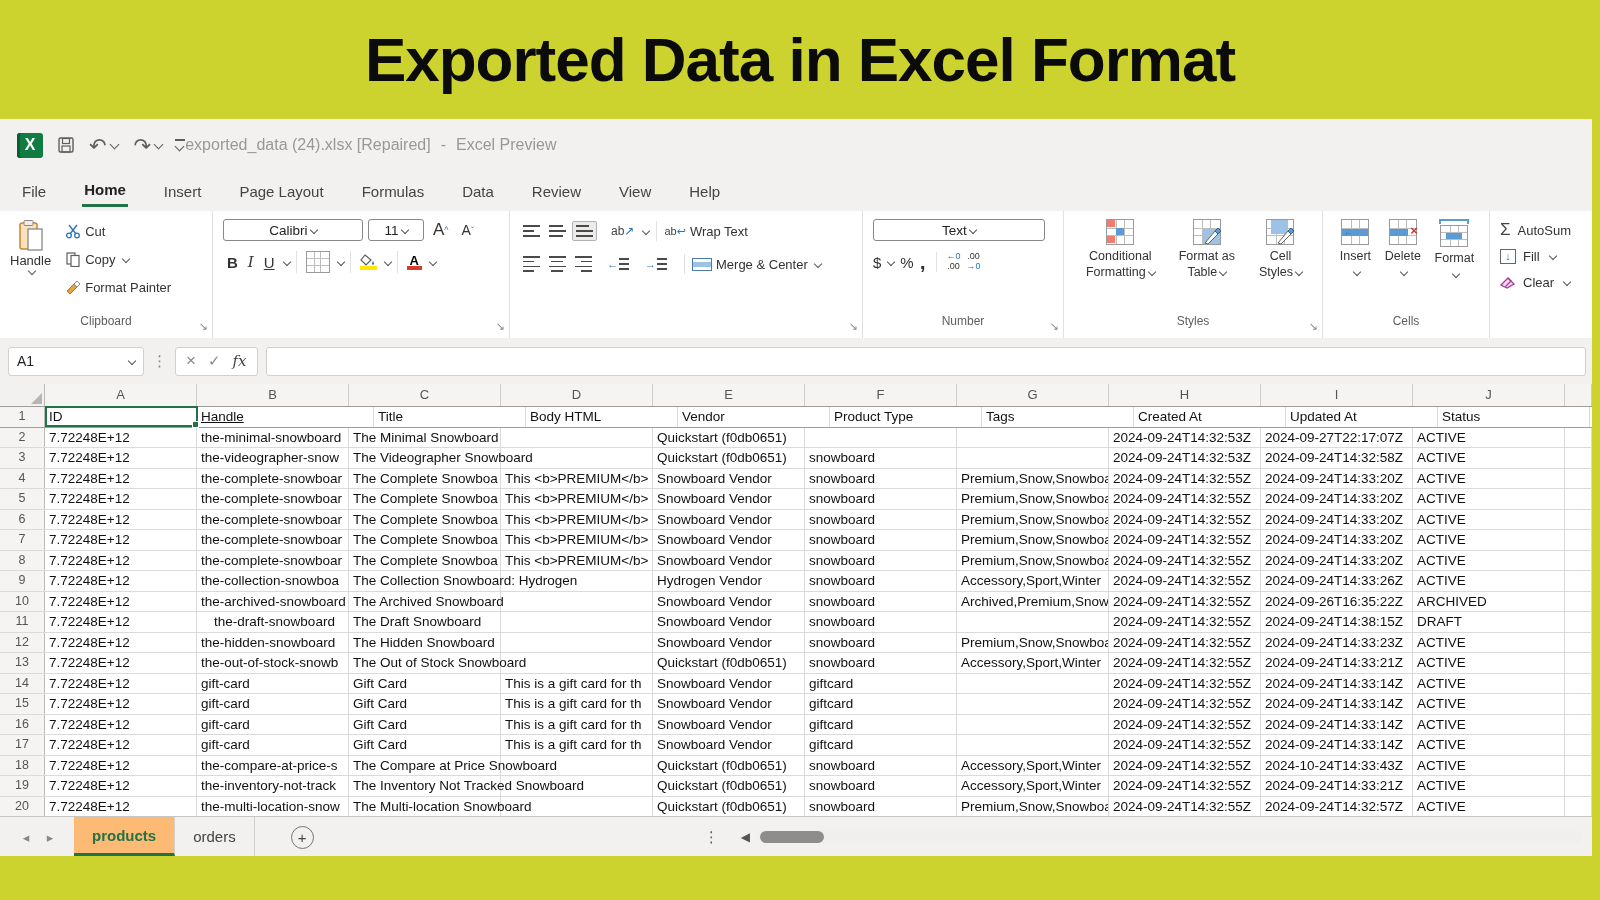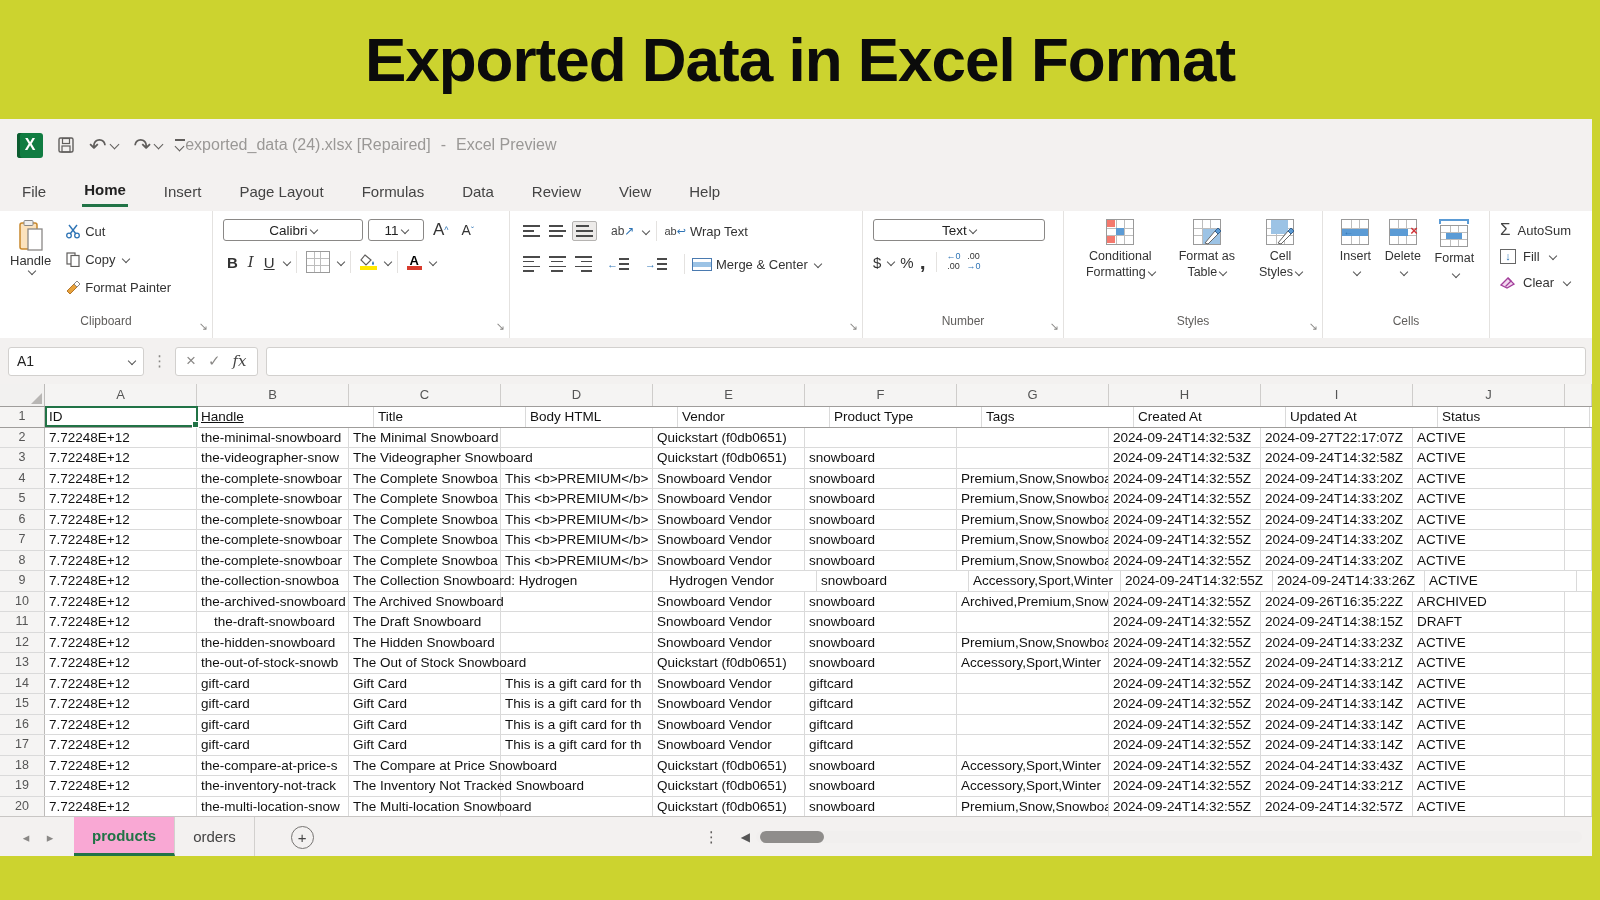--- a/index.html
+++ b/index.html
@@ -103,21 +103,21 @@
   .activecell{left:45px;top:22px;width:153px;height:21px;border:2px solid #217346;box-sizing:border-box;z-index:5;}
   .activecell::after{content:"";position:absolute;right:-3px;bottom:-3px;width:5px;height:5px;
         background:#217346;border:1px solid #fff;}
 
   
   .sheetbar{left:0;top:816px;width:1592px;height:40px;background:#f3f1f0;border-top:1px solid #c8c6c4;
             display:flex;align-items:center;}
   .snav{color:#8a8886;font-size:13px;margin-left:14px;width:24px;text-align:center;}
   .stab{height:39px;display:flex;align-items:center;padding:0 18px;font-size:15px;color:#444;
         border-right:1px solid #d2d0ce;}
-  .stab.active{background:#f9a8d4;color:#217346;font-weight:bold;border-bottom:3px solid #217346;box-sizing:border-box;}
+  .stab.active{background:#fdba74;color:#217346;font-weight:bold;border-bottom:3px solid #217346;box-sizing:border-box;}
   .addsheet{width:21px;height:21px;border:1px solid #767472;border-radius:50%;color:#444;margin-left:36px;
             display:flex;align-items:center;justify-content:center;font-size:15px;}
   .sdots{color:#605e5c;margin-left:390px;font-size:15px;}
   .hscroll{display:flex;align-items:center;margin-left:22px;flex:1;}
   .harrow{color:#555;font-size:12px;margin-right:6px;}
   .htrack{flex:1;height:12px;background:#f1efee;border-radius:6px;position:relative;margin-right:10px;}
   .hthumb{position:absolute;left:4px;top:0;width:64px;height:12px;background:#8f8d8b;border-radius:6px;}
 </style>
 </head>
 <body>
@@ -612,21 +612,21 @@
         <div class="cell" style="width: 152px;">2024-09-24T14:33:20Z</div>
         <div class="cell ovf" style="width: 152px;">ACTIVE</div>
         <div class="cell" style="width: 27px;"></div>
       </div>
       <div class="grow">
         <div class="rnum">9</div>
         <div class="cell" style="width: 152px;">7.72248E+12</div>
         <div class="cell" style="width: 152px;">the-collection-snowboa</div>
         <div class="cell ovf" style="width: 152px;">The Collection Snowboard: Hydrogen</div>
         <div class="cell" style="width: 152px;"></div>
-        <div class="cell" style="width: 152px; margin-left: 12px;">Hydrogen Vendor</div>
+        <div class="cell" style="width: 152px;">Hydrogen Vendor</div>
         <div class="cell" style="width: 152px;">snowboard</div>
         <div class="cell" style="width: 152px;">Accessory,Sport,Winter</div>
         <div class="cell" style="width: 152px;">2024-09-24T14:32:55Z</div>
         <div class="cell" style="width: 152px;">2024-09-24T14:33:26Z</div>
         <div class="cell ovf" style="width: 152px;">ACTIVE</div>
         <div class="cell" style="width: 27px;"></div>
       </div>
       <div class="grow">
         <div class="rnum">10</div>
         <div class="cell" style="width: 152px;">7.72248E+12</div>
@@ -742,21 +742,21 @@
       <div class="grow">
         <div class="rnum">18</div>
         <div class="cell" style="width: 152px;">7.72248E+12</div>
         <div class="cell" style="width: 152px;">the-compare-at-price-s</div>
         <div class="cell ovf" style="width: 152px;">The Compare at Price Snowboard</div>
         <div class="cell" style="width: 152px;"></div>
         <div class="cell" style="width: 152px;">Quickstart (f0db0651)</div>
         <div class="cell" style="width: 152px;">snowboard</div>
         <div class="cell" style="width: 152px;">Accessory,Sport,Winter</div>
         <div class="cell" style="width: 152px;">2024-09-24T14:32:55Z</div>
-        <div class="cell" style="width: 152px;">2024-04-24T14:33:43Z</div>
+        <div class="cell" style="width: 152px;">2024-10-24T14:33:43Z</div>
         <div class="cell ovf" style="width: 152px;">ACTIVE</div>
         <div class="cell" style="width: 27px;"></div>
       </div>
       <div class="grow">
         <div class="rnum">19</div>
         <div class="cell" style="width: 152px;">7.72248E+12</div>
         <div class="cell" style="width: 152px;">the-inventory-not-track</div>
         <div class="cell ovf" style="width: 152px;">The Inventory Not Tracked Snowboard</div>
         <div class="cell" style="width: 152px;"></div>
         <div class="cell" style="width: 152px;">Quickstart (f0db0651)</div>

